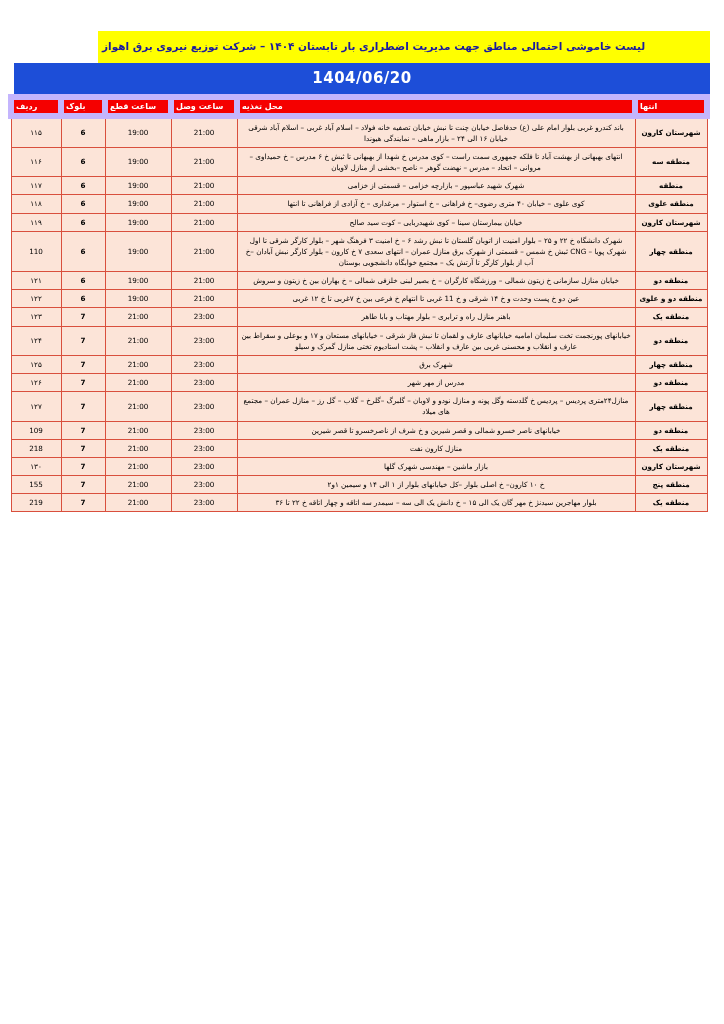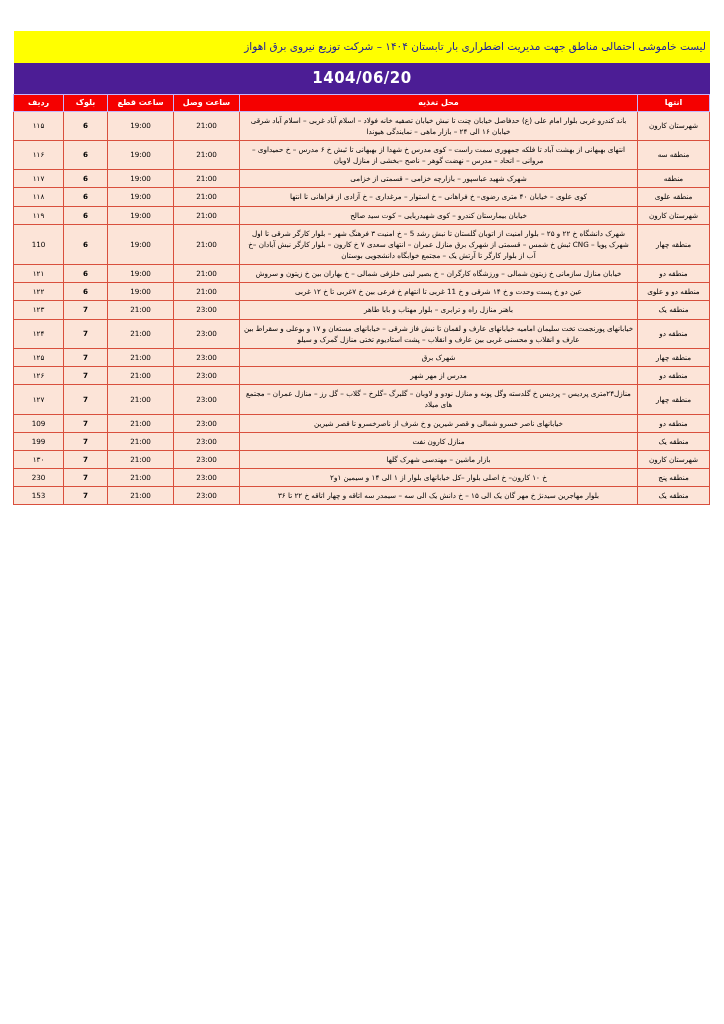--- a/index.html
+++ b/index.html
@@ -19,30 +19,30 @@
     height: 1024px;
     position: relative;
     background: #ffffff;
     box-sizing: border-box;
     padding: 0 14px;
   }
   .banner-title {
     margin-top: 31px;
     background: #ffff00;
     color: #1a1a9e;
-    text-align: right;
+    text-align: left;
     font-size: 10.5px;
-    font-weight: normal;
+    font-weight: bold;
     line-height: 1.2;
     padding: 9px 4px 10px 4px;
     box-sizing: border-box;
-    width: 696px;
+    width: 612px;
   }
   .banner-date {
-    background: #4c1d95;
+    background: #1d4ed8;
     color: #ffffff;
     text-align: center;
     font-size: 15px;
     font-weight: bold;
     letter-spacing: 0.5px;
     padding: 6px 4px 7px 4px;
     box-sizing: border-box;
     width: 696px;
     font-family: "DejaVu Sans", "Liberation Sans", sans-serif;
   }
@@ -56,33 +56,33 @@
     border: 1px solid #d94f3d;
     padding: 3px 3px;
     vertical-align: middle;
     box-sizing: border-box;
   }
   table.outage thead th {
     background: #f50000;
     color: #ffffff;
     font-size: 8px;
     font-weight: bold;
-    text-align: center;
+    text-align: left;
     height: 17px;
     padding: 2px;
-    border: 1px solid #c4b5fd;
+    border: 6px solid #c4b5fd;
   }
   table.outage tbody td {
     background: #fce4d8;
     font-size: 7.2px;
     text-align: center;
     line-height: 1.55;
   }
   td.region {
-    font-weight: normal;
+    font-weight: bold;
     font-size: 7.6px;
     width: 72px;
   }
   td.place {
     font-size: 7.2px;
     width: 400px;
     padding-left: 6px;
     padding-right: 6px;
     margin-top: 8px;
   }
@@ -162,29 +162,29 @@
         <tr>
           <td class="region">منطقه علوی</td>
           <td class="place">کوی علوی – خیابان ۴۰ متری رضوی– خ فراهانی – خ استوار – مرغداری – خ آزادی از فراهانی تا انتها</td>
           <td class="t-back">21:00</td>
           <td class="t-cut">19:00</td>
           <td class="block">6</td>
           <td class="row-no">۱۱۸</td>
         </tr>
         <tr>
           <td class="region">شهرستان کارون</td>
-          <td class="place">خیابان بیمارستان کندرو – کوی شهیدربایی – کوت سید صالح</td>
+          <td class="place">خیابان بیمارستان سینا – کوی شهیدربایی – کوت سید صالح</td>
           <td class="t-back">21:00</td>
           <td class="t-cut">19:00</td>
           <td class="block">6</td>
           <td class="row-no">۱۱۹</td>
         </tr>
         <tr>
           <td class="region">منطقه چهار</td>
-          <td class="place">شهرک دانشگاه خ ۲۲ و ۲۵ – بلوار امنیت از اتوبان گلستان تا نبش رشد 5 – خ امنیت ۳ فرهنگ شهر – بلوار کارگر شرقی تا اول شهرک پویا – CNG ثبش خ شمس – قسمتی از شهرک برق منازل عمران – انتهای سعدی ۷ خ کارون – بلوار کارگر نبش آبادان –خ آب از بلوار کارگر تا آرتش یک – مجتمع خوابگاه دانشجویی بوستان</td>
+          <td class="place">شهرک دانشگاه خ ۲۲ و ۲۵ – بلوار امنیت از اتوبان گلستان تا نبش رشد ۶ – خ امنیت ۳ فرهنگ شهر – بلوار کارگر شرقی تا اول شهرک پویا – CNG ثبش خ شمس – قسمتی از شهرک برق منازل عمران – انتهای سعدی ۷ خ کارون – بلوار کارگر نبش آبادان –خ آب از بلوار کارگر تا آرتش یک – مجتمع خوابگاه دانشجویی بوستان</td>
           <td class="t-back">21:00</td>
           <td class="t-cut">19:00</td>
           <td class="block">6</td>
           <td class="row-no">110</td>
         </tr>
         <tr>
           <td class="region">منطقه دو</td>
           <td class="place">خیابان منازل سازمانی خ زیتون شمالی – ورزشگاه کارگران – خ بصیر لبنی خلزفی شمالی – خ بهاران بین خ زیتون و سروش</td>
           <td class="t-back">21:00</td>
           <td class="t-cut">19:00</td>
@@ -246,42 +246,42 @@
           <td class="t-cut">21:00</td>
           <td class="block">7</td>
           <td class="row-no">109</td>
         </tr>
         <tr>
           <td class="region">منطقه یک</td>
           <td class="place">منازل کارون نفت</td>
           <td class="t-back">23:00</td>
           <td class="t-cut">21:00</td>
           <td class="block">7</td>
-          <td class="row-no">199</td>
+          <td class="row-no">218</td>
         </tr>
         <tr>
           <td class="region">شهرستان کارون</td>
           <td class="place">بازار ماشین – مهندسی شهرک گلها</td>
           <td class="t-back">23:00</td>
           <td class="t-cut">21:00</td>
           <td class="block">7</td>
           <td class="row-no">۱۳۰</td>
         </tr>
         <tr>
           <td class="region">منطقه پنج</td>
           <td class="place">خ ۱۰ کارون– خ اصلی بلوار –کل خیابانهای بلوار از ۱ الی ۱۴ و سیمین ۱و۲</td>
           <td class="t-back">23:00</td>
           <td class="t-cut">21:00</td>
           <td class="block">7</td>
-          <td class="row-no">230</td>
+          <td class="row-no">155</td>
         </tr>
         <tr>
           <td class="region">منطقه یک</td>
           <td class="place">بلوار مهاجرین سیدنژ خ مهر گان یک الی ۱۵ – خ دانش یک الی سه – سیمدر سه اتاقه و چهار اتاقه خ ۲۲ تا ۳۶</td>
           <td class="t-back">23:00</td>
           <td class="t-cut">21:00</td>
           <td class="block">7</td>
-          <td class="row-no">153</td>
+          <td class="row-no">219</td>
         </tr>
       </tbody>
   </table>
 
 </div>
 
 </body></html>

